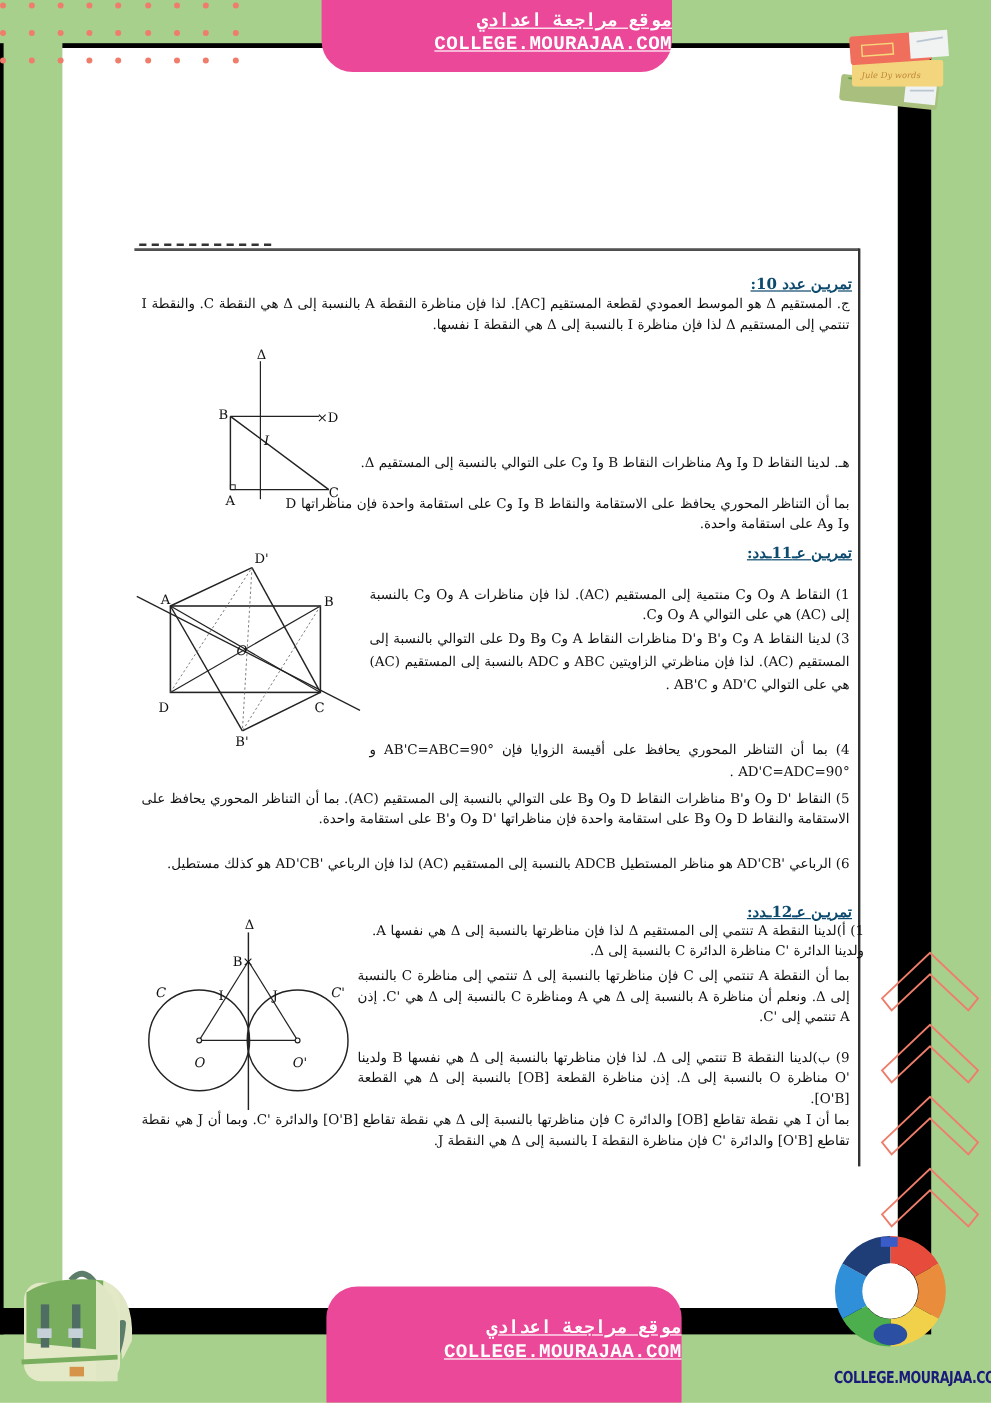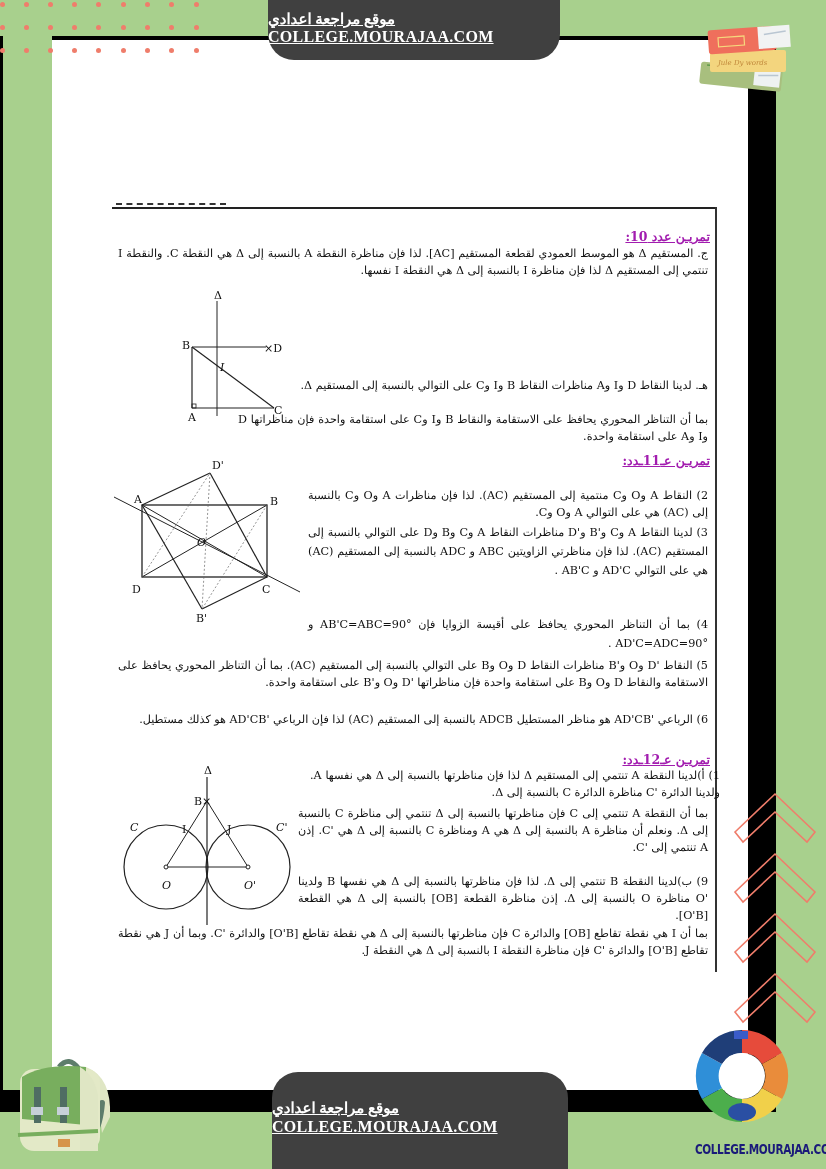--- a/index.html
+++ b/index.html
@@ -3,33 +3,33 @@
 <meta charset="utf-8">
 <style>
   * { box-sizing: border-box; margin: 0; padding: 0; }
   body { width: 826px; height: 1169px; position: relative; overflow: hidden; background: #a8d08d; font-family: "DejaVu Sans", sans-serif; }
   .shadow-top { position: absolute; left: 52px; top: 36px; width: 724px; height: 4px; background: #000; }
   .shadow-right { position: absolute; left: 748px; top: 36px; width: 28px; height: 1064px; background: #000; }
   .shadow-bottom { position: absolute; left: 0; top: 1090px; width: 776px; height: 22px; background: #000; }
   .shadow-left { position: absolute; left: 0; top: 36px; width: 3px; height: 1076px; background: #000; }
   .page { position: absolute; left: 52px; top: 40px; width: 696px; height: 1050px; background: #fff; }
   .dot { position: absolute; width: 5px; height: 5px; border-radius: 50%; background: #ef7d6b; }
-  .banner { position: absolute; background: #404040; color: #fff; text-align: left; font-family: Liberation Serif, serif; font-weight: bold; }
+  .banner { position: absolute; background: #ec4899; color: #fff; text-align: right; font-family: Liberation Mono, monospace; font-weight: bold; }
   .banner-top { left: 268px; top: 0; width: 292px; height: 60px; border-radius: 0 0 26px 26px; }
   .banner-bot { left: 272px; top: 1072px; width: 296px; height: 97px; border-radius: 26px 26px 0 0; }
   .banner .ar { display: block; text-decoration: underline; font-size: 15px; direction: rtl; }
   .banner .en { display: block; text-decoration: underline; font-size: 16px; letter-spacing: 0.3px; }
   .banner-top .ar { padding-top: 10px; line-height: 18px; }
   .banner-bot .ar { padding-top: 26px; line-height: 20px; }
   .doc { position: absolute; left: 112px; top: 195px; width: 608px; height: 785px; font-family: "DejaVu Serif", serif; color: #111; }
   .headrule { position: absolute; left: 0; top: 12px; width: 604px; height: 2px; border-top: 1px solid #222; border-bottom: 1px solid #222; }
   .headrule-left { position: absolute; left: 4px; top: 4px; width: 110px; height: 6px; border-bottom: 2px dashed #333; }
   .vrule { position: absolute; left: 603px; top: 12px; width: 2px; height: 765px; background: #333; }
   .txt { position: absolute; direction: rtl; text-align: justify; font-size: 11.2px; line-height: 17px; color: #111; }
-  .ttl { position: absolute; direction: rtl; font-weight: bold; font-size: 12.5px; text-decoration: underline; color: #a21caf; }
+  .ttl { position: absolute; direction: rtl; font-weight: bold; font-size: 12.5px; text-decoration: underline; color: #0c4a6e; }
   .fig { position: absolute; }
   .fig svg { overflow: visible; }
   .fig text { font-family: "DejaVu Serif", serif; font-size: 11px; fill: #111; }
   .icon { position: absolute; }
   .footer-brand { position: absolute; left: 695px; top: 1143px; width: 124px; font-family: "DejaVu Sans", sans-serif; font-weight: bold; font-size: 10.5px; color: #1a1a7a; letter-spacing: -0.4px; transform: scaleY(1.3); }
 </style>
 </head>
 <body>
 
 <div class="shadow-left"></div>
@@ -124,21 +124,21 @@
       <text x="34" y="8">Δ</text>
       <text x="2" y="58">B</text>
       <text x="84" y="61">×D</text>
       <text x="40" y="80" font-style="italic">I</text>
       <text x="8" y="130">A</text>
       <text x="94" y="123">C</text>
     </svg>
   </div>
 
   <div class="ttl" style="right:10px;top:258px;">تمريـن عـ11ـدد:</div>
-  <div class="txt" style="right:12px;top:292px;width:400px;">2) النقاط A وO وC منتمية إلى المستقيم (AC). لذا فإن مناظرات A وO وC بالنسبة إلى (AC) هي على التوالي A وO وC.</div>
+  <div class="txt" style="right:12px;top:292px;width:400px;">1) النقاط A وO وC منتمية إلى المستقيم (AC). لذا فإن مناظرات A وO وC بالنسبة إلى (AC) هي على التوالي A وO وC.</div>
   <div class="txt" style="right:12px;top:328px;width:400px;line-height:19px;">3) لدينا النقاط A وC و'B و'D مناظرات النقاط A وC وB وD على التوالي بالنسبة إلى المستقيم (AC). لذا فإن مناظرتي الزاويتين ABC و ADC بالنسبة إلى المستقيم (AC) هي على التوالي AD'C و AB'C .</div>
   <div class="txt" style="right:12px;top:420px;width:400px;line-height:19px;">4) بما أن التناظر المحوري يحافظ على أقيسة الزوايا فإن AB'C=ABC=90° و AD'C=ADC=90° .</div>
   <div class="txt" style="right:12px;top:462px;width:590px;">5) النقاط 'D وO و'B مناظرات النقاط D وO وB على التوالي بالنسبة إلى المستقيم (AC). بما أن التناظر المحوري يحافظ على الاستقامة والنقاط D وO وB على استقامة واحدة فإن مناظراتها 'D وO و'B على استقامة واحدة.</div>
   <div class="txt" style="right:12px;top:516px;width:590px;">6) الرباعي 'AD'CB هو مناظر المستطيل ADCB بالنسبة إلى المستقيم (AC) لذا فإن الرباعي 'AD'CB هو كذلك مستطيل.</div>
 
   <div class="fig" style="left:0;top:262px;width:190px;height:165px;">
     <svg width="190" height="165" viewBox="0 0 190 165">
       <line x1="2" y1="40" x2="188" y2="135" stroke="#222" stroke-width="1"></line>
       <rect x="30" y="48" width="125" height="72" fill="none" stroke="#222" stroke-width="1.3"></rect>
       <line x1="30" y1="48" x2="155" y2="120" stroke="#222" stroke-width="1"></line>

